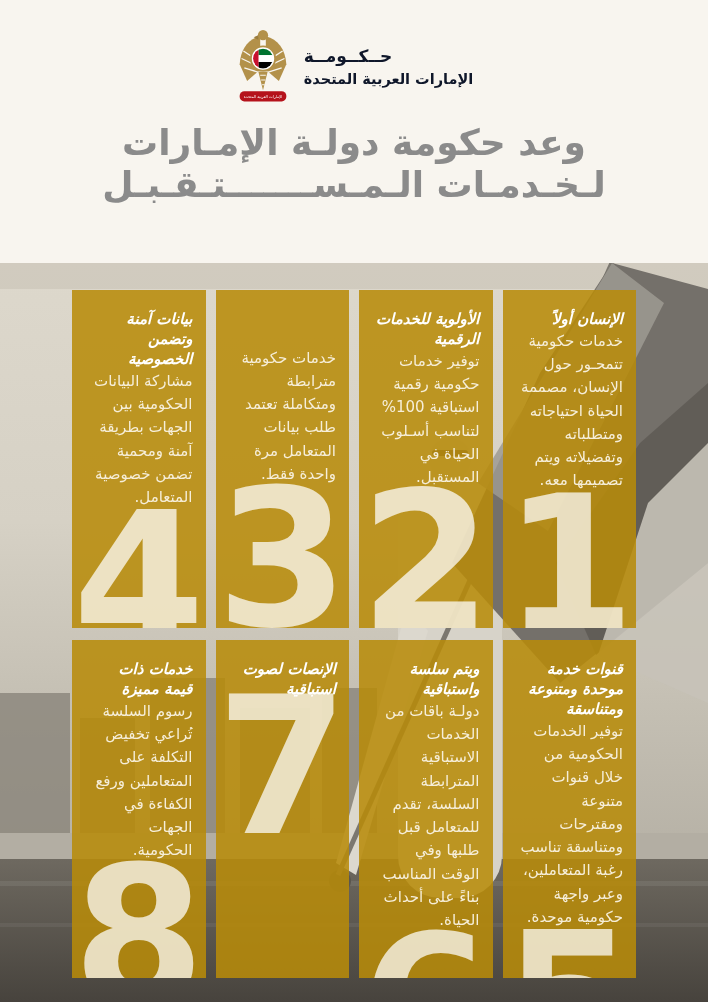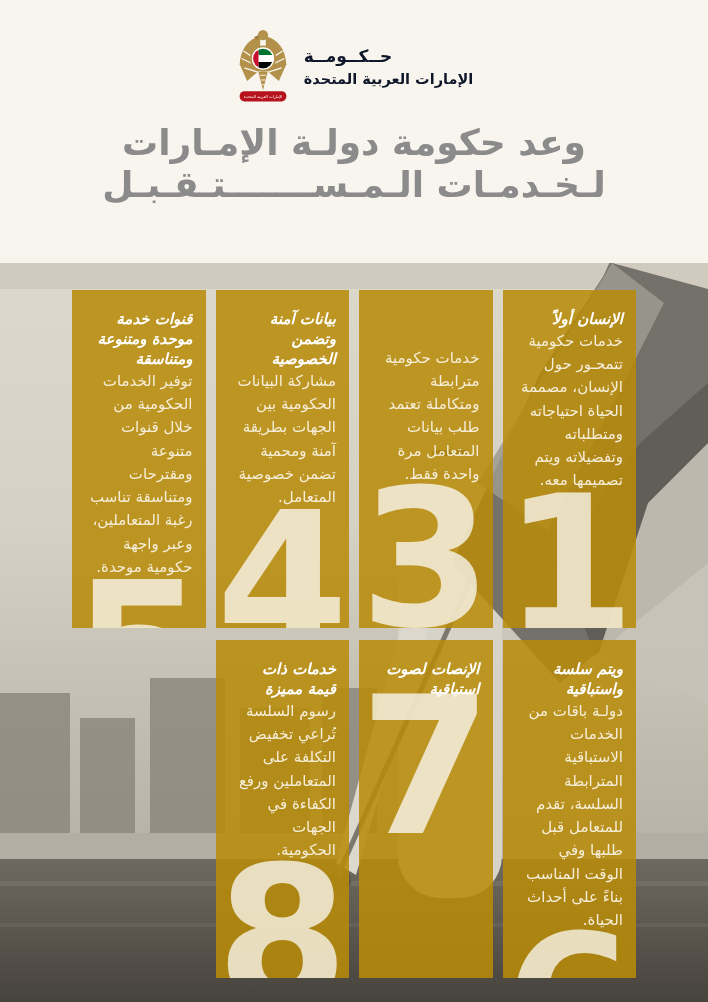--- a/index.html
+++ b/index.html
@@ -133,20 +133,25 @@
     </g>
   </svg>
 
   <div class="cards">
     <div class="card">
       <div class="card-title">الإنسان أولاً</div>
       <div class="card-body">خدمات حكومية تتمحـور حول الإنسان، مصممة الحياة احتياجاته ومتطلباته وتفضيلاته ويتم تصميمها معه.</div>
       <div class="card-number">1</div>
     </div>
 
+    <div class="card">
+      <div class="card-title">الأولوية للخدمات الرقمية</div>
+      <div class="card-body">توفير خدمات حكومية رقمية استباقية 100% لتناسب أسـلوب الحياة في المستقبل.</div>
+      <div class="card-number">2</div>
+    </div>
 
     <div class="card">
       <div class="card-body">خدمات حكومية مترابطة ومتكاملة تعتمد طلب بيانات المتعامل مرة واحدة فقط.</div>
       <div class="card-number">3</div>
     </div>
 
     <div class="card">
       <div class="card-title">بيانات آمنة وتضمن الخصوصية</div>
       <div class="card-body">مشاركة البيانات الحكومية بين الجهات بطريقة آمنة ومحمية تضمن خصوصية المتعامل.</div>
       <div class="card-number">4</div>

